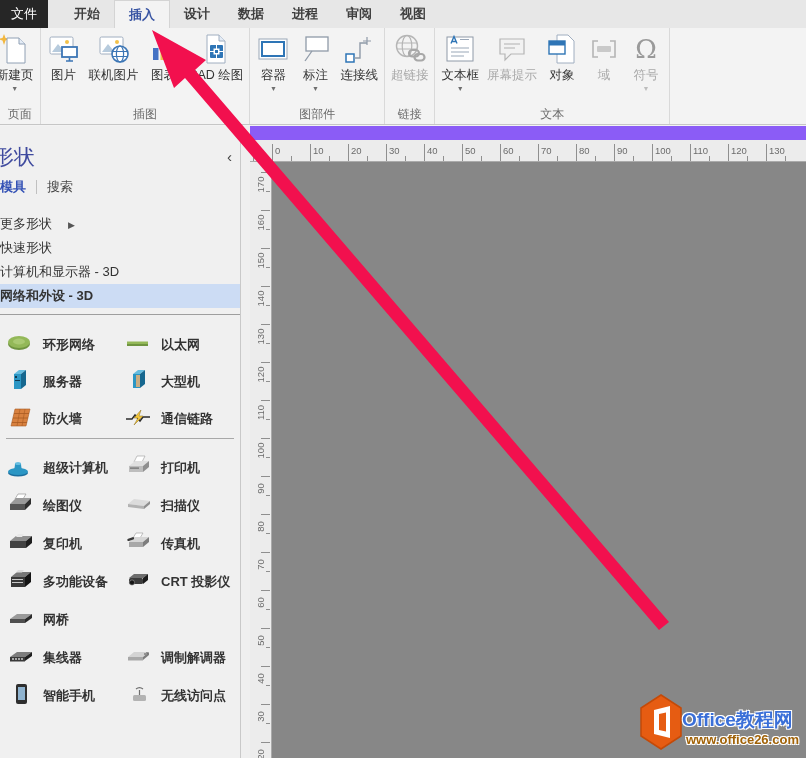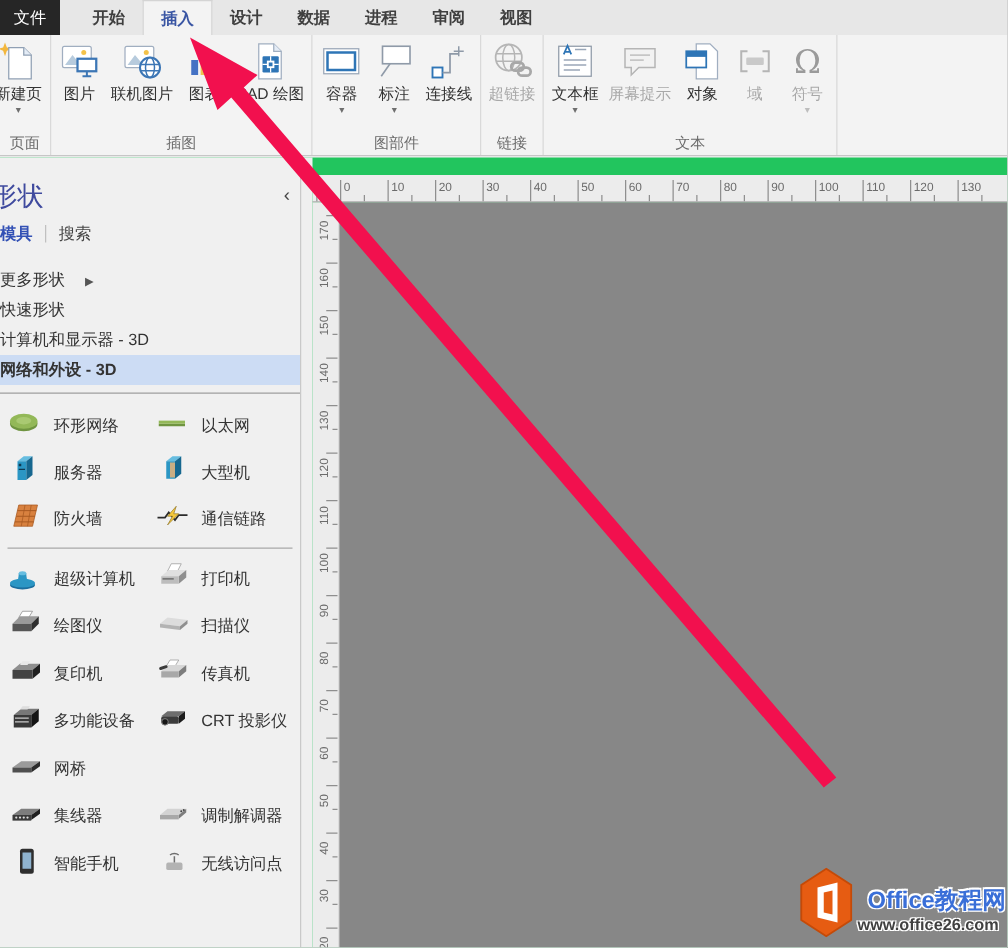--- a/index.html
+++ b/index.html
@@ -20,37 +20,37 @@
   .rgroup-label{height:17px;text-align:center;font-size:12px;color:#6b6b6b;line-height:15px;white-space:nowrap;}
   .rbtn{display:flex;flex-direction:column;align-items:center;padding:2px 4px;min-width:34px;}
   .rbtn svg{width:32px;height:32px;display:block;}
   .rbtn .lbl{font-size:12.5px;color:#333;white-space:nowrap;margin-top:2px;}
   .rbtn.disabled .lbl{color:#a8a8a8;}
   .rbtn .caret{font-size:7px;color:#6e6e6e;margin-top:1px;line-height:7px;}
   .rbtn.disabled .caret{color:#bdbdbd;}
   .rgroup.pages .rbtn{margin-left:-10px;}
 
   
-  .content{position:absolute;left:0;top:126px;width:806px;bottom:0;background:#22c55e;}
+  .content{position:absolute;left:0;top:126px;width:806px;bottom:0;background:#8b5cf6;}
   .shapes-panel{position:absolute;left:0;top:0;width:240px;height:100%;background:#f0f0f0;overflow:hidden;}
   .panel-gutter{position:absolute;left:240px;top:0;width:10px;height:100%;background:#efefef;border-left:1px solid #c9c9c9;box-sizing:border-box;}
   .panel-title{position:absolute;left:-7px;top:17px;font-size:21px;color:#3f4a9e;}
   .panel-collapse{position:absolute;right:8px;top:24px;font-size:15px;color:#444;line-height:14px;}
   .panel-tabs{position:absolute;left:-2px;top:52px;display:flex;align-items:center;font-size:13px;}
   .ptab{padding:0 10px;color:#444;}
   .ptab:first-child{padding-left:2px;}
   .ptab.selected{color:#3351b5;font-weight:bold;}
   .ptab-sep{width:1px;height:14px;background:#c0c0c0;}
   .nav-list{position:absolute;left:0;top:86px;width:240px;}
   .nav-item{height:24px;line-height:24px;font-size:13px;color:#333;padding-left:0;margin:0;text-indent:-5px;padding-left:5px;}
   .nav-item.selected{background:#ccdcf4;font-weight:bold;}
   .nav-item .flyout{font-size:9px;color:#555;margin-left:16px;}
   .nav-divider{position:absolute;left:0;top:188px;width:240px;height:1px;background:#9e9e9e;}
   .stencil-list{position:absolute;left:0;top:196px;width:240px;}
-  .srow{display:flex;height:37px;align-items:center;}
+  .srow{display:flex;height:37px;align-items:flex-end;font-weight:bold;}
   .srow.tall{height:38px;}
   .scell{display:flex;align-items:center;width:112px;padding-left:6px;}
   .scell svg{width:30px;height:24px;flex:0 0 30px;}
   .scell .slbl{font-size:13px;color:#333;margin-left:7px;white-space:nowrap;}
   .sdivider{height:11px;display:flex;align-items:center;}
   .sdivider div{height:1px;background:#a8a8a8;width:228px;margin-left:6px;}
 
   
   .hruler{position:absolute;left:250px;top:14px;right:0;height:22px;background:#ececec;border-bottom:1px solid #aaaaaa;box-sizing:border-box;}
   .vruler{position:absolute;left:250px;top:36px;width:22px;bottom:0;background:#ececec;border-right:1px solid #aaaaaa;box-sizing:border-box;}
@@ -61,21 +61,21 @@
   .vtick{position:absolute;height:1px;background:#8f8f8f;right:1px;}
   .vtick.major{width:9px;}
   .vtick.minor{width:4px;}
   .vnum{position:absolute;left:-5px;width:30px;text-align:center;font-size:9.5px;color:#6b6b6b;transform:rotate(-90deg);}
   .canvas{position:absolute;left:272px;top:36px;right:0;bottom:0;background:#878787;}
 
   
   .wm{position:absolute;left:640px;top:694px;width:166px;height:62px;z-index:5;}
   .wm svg{position:absolute;left:0;top:0;}
   .wm-title{position:absolute;left:42px;top:13px;font-size:19px;font-weight:bold;color:#3a6fd8;white-space:nowrap;
-    text-shadow:-1px -1px 0 #fff,1px -1px 0 #fff,-1px 1px 0 #fff,1px 1px 0 #fff;padding-left:12px;}
+    text-shadow:-1px -1px 0 #fff,1px -1px 0 #fff,-1px 1px 0 #fff,1px 1px 0 #fff;}
   .wm-url{position:absolute;left:46px;top:38px;font-size:13px;font-weight:bold;color:#e65c12;white-space:nowrap;
     text-shadow:-1px -1px 0 #fff,1px -1px 0 #fff,-1px 1px 0 #fff,1px 1px 0 #fff;}
 
   .arrow-overlay{position:absolute;left:0;top:0;z-index:50;pointer-events:none;}
 </style>
 </head>
 <body>
 
 <div id="app">
 
@@ -583,20 +583,20 @@
 
   </div>
 
   <div class="wm">
     <svg width="42" height="56" viewBox="0 0 42 56">
       <polygon points="21,1 41,14 41,42 21,55 1,42 1,14" fill="#e65c12" stroke="#c44a08" stroke-width="1.5"></polygon>
       <path d="M14 16l16-4v32l-16-4z" fill="#ffffff"></path>
       <path d="M19 20l7-1.6v19.2l-7-1.6z" fill="#e65c12"></path>
     </svg>
     <div class="wm-title" style="color: rgb(58, 111, 216);">Office教程网</div>
-    <div class="wm-url" style="color: #404040;">www.office26.com</div>
+    <div class="wm-url" style="color: #a16207;">www.office26.com</div>
   </div>
 
   <svg class="arrow-overlay" width="806" height="758" viewBox="0 0 806 758">
     <polygon points="152,30 206,60 195,70 669,622 659,630 185,78 174,88" fill="#f2104e"></polygon>
   </svg>
 
 </div>
 
 </body></html>

